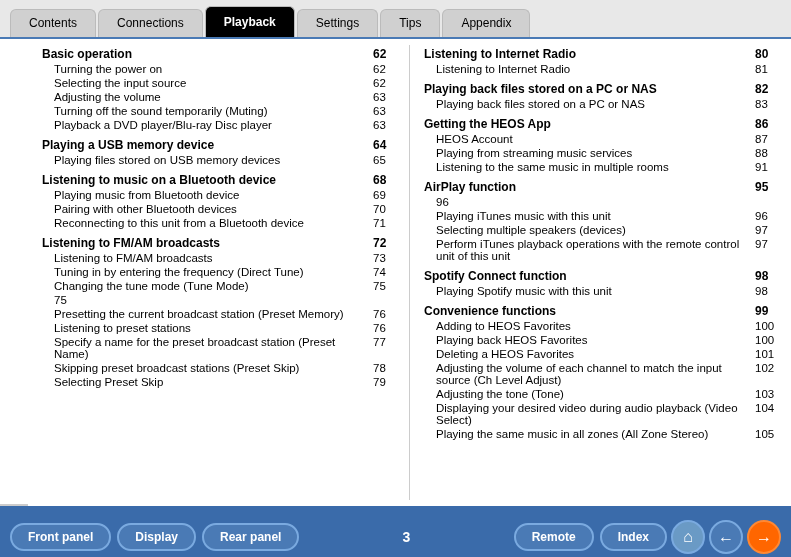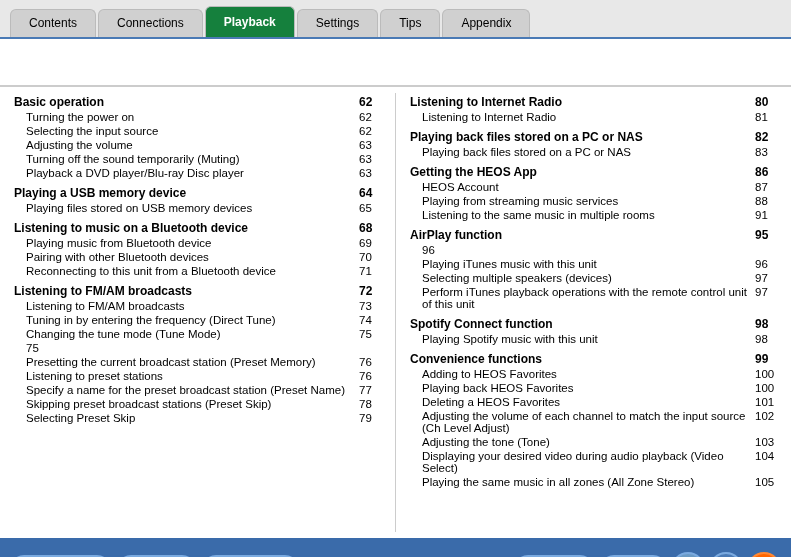--- a/index.html
+++ b/index.html
@@ -30,34 +30,33 @@
       border: 1px solid #bbb;
       border-bottom: none;
       cursor: pointer;
       font-size: 12px;
       font-weight: normal;
       color: #000;
       position: relative;
       bottom: 0;
     }
     .nav-tab.active {
-      background: #15803d;
+      background: #000000;
       color: #fff;
       font-weight: bold;
       padding-top: 8px;
       padding-bottom: 8px;
     }
 
     
     .main-content {
       display: flex;
-      flex-direction: column;
+      flex-direction: row;
       height: calc(557px - 44px - 46px);
       overflow: hidden;
-      margin-top: 32px;
     }
 
     .page-title {
       font-size: 22px;
       font-weight: bold;
       padding: 8px 14px 6px;
       border-bottom: 2px solid #ccc;
     }
 
     .two-col {

